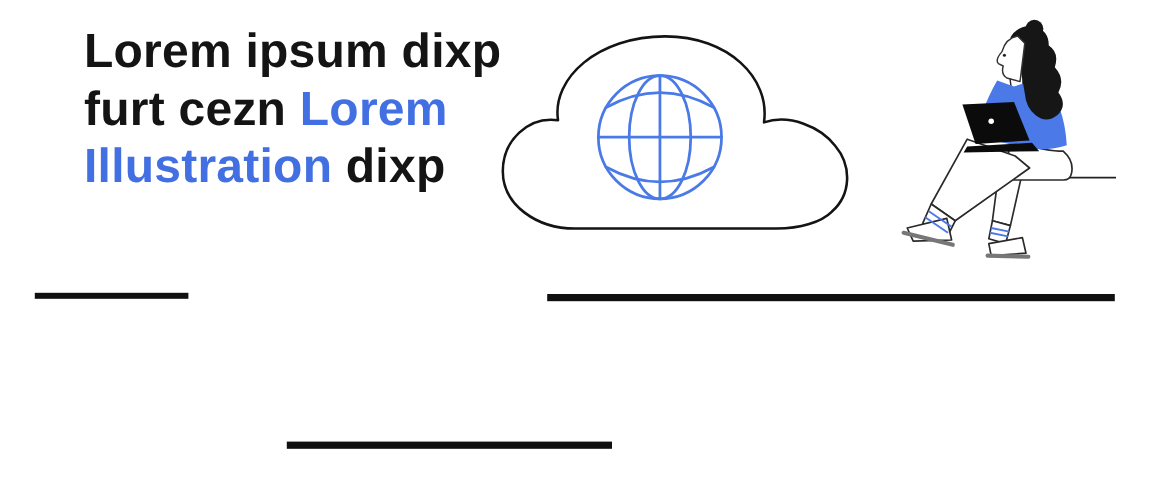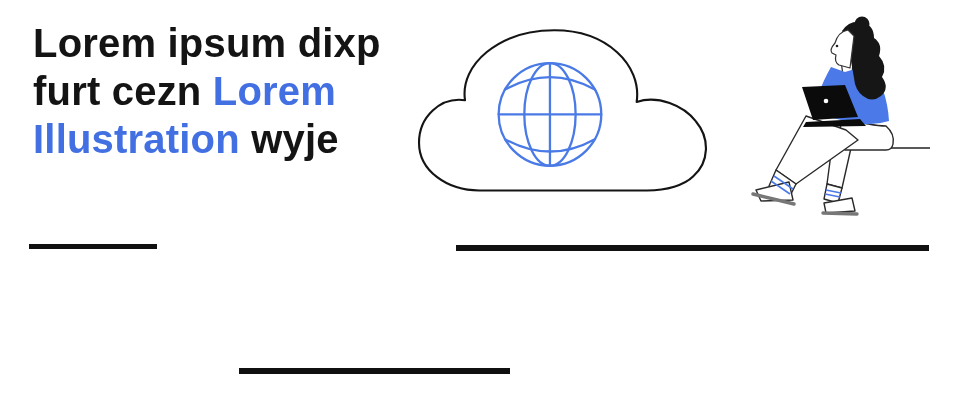--- a/index.html
+++ b/index.html
@@ -14,42 +14,42 @@
   .headline {
     position: absolute;
     left: 33px;
     top: 19px;
     font-size: 40px;
     line-height: 48px;
     font-weight: 700;
     color: #141414;
     letter-spacing: 0.2px;
   }
-  .headline .hl-line { white-space: nowrap; }
+  .headline .hl-line { white-space: nowrap; margin-left: 37px; }
   .accent { color: #4270e2; }
   .bar {
     position: absolute;
     background: #101010;
   }
   .bar-left   { left: 29px;  top: 244px; width: 128px; height: 5px; }
   .bar-center { left: 456px; top: 245px; width: 473px; height: 6px; }
   .bar-bottom { left: 239px; top: 368px; width: 271px; height: 6px; }
   .illus { position: absolute; }
   .illus-cloud { left: 395px; top: 25px; }
   .illus-woman { left: 748px; top: 15px; }
 </style>
 </head>
 <body>
 
 <div class="stage">
 
   <div class="headline">
     <div class="hl-line"><span>Lorem ipsum dixp</span></div>
     <div class="hl-line"><span>furt cezn </span><span class="accent">Lorem</span></div>
-    <div class="hl-line"><span class="accent">Illustration</span><span> wyje</span></div>
+    <div class="hl-line"><span class="accent">Illustration</span><span> dixp</span></div>
   </div>
 
   <div class="bar bar-left"></div>
   <div class="bar bar-center"></div>
   <div class="bar bar-bottom"></div>
 
   <svg class="illus illus-cloud" width="340" height="192" viewBox="395 25 340 217">
     <path d="M 468 212
              L 658 212
              C 680 212 700 206 710 196

